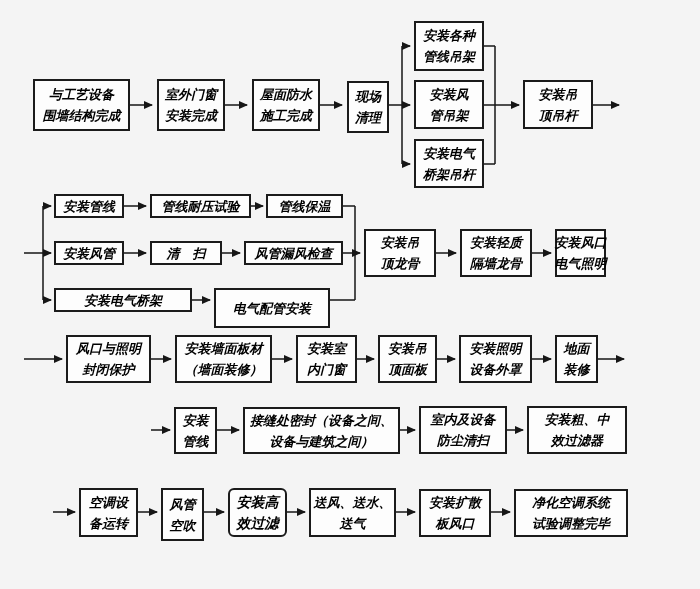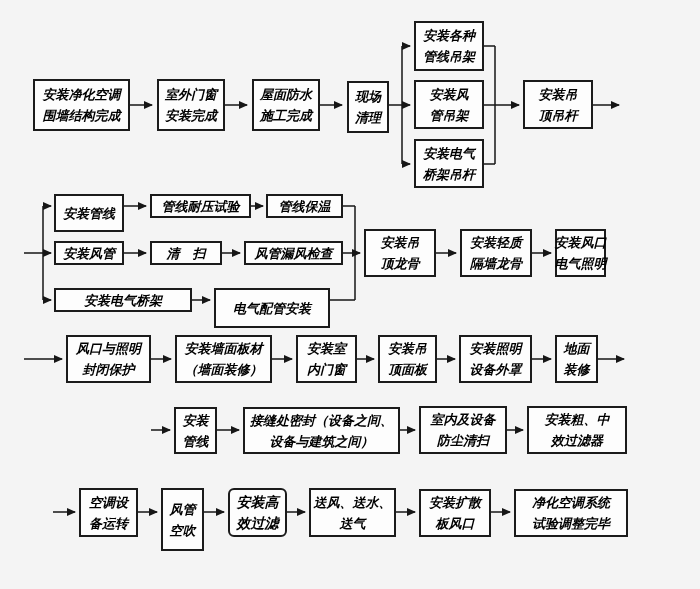--- a/index.html
+++ b/index.html
@@ -81,21 +81,21 @@
       <line x1="53" y1="512" x2="75" y2="512" marker-end="url(#ah)"></line>
       <line x1="138" y1="512" x2="157" y2="512" marker-end="url(#ah)"></line>
       <line x1="204" y1="512" x2="224" y2="512" marker-end="url(#ah)"></line>
       <line x1="287" y1="512" x2="305" y2="512" marker-end="url(#ah)"></line>
       <line x1="396" y1="512" x2="415" y2="512" marker-end="url(#ah)"></line>
       <line x1="491" y1="512" x2="510" y2="512" marker-end="url(#ah)"></line>
     </g>
   </svg>
 
   <div class="node" style="left:33px;top:79px;width:97px;height:52px">
-    <span class="ln">安装净化空调</span>
+    <span class="ln">与工艺设备</span>
     <span class="ln">围墙结构完成</span>
   </div>
   <div class="node" style="left:157px;top:79px;width:68px;height:52px">
     <span class="ln">室外门窗</span>
     <span class="ln">安装完成</span>
   </div>
   <div class="node" style="left:252px;top:79px;width:68px;height:52px">
     <span class="ln">屋面防水</span>
     <span class="ln">施工完成</span>
   </div>
@@ -113,21 +113,21 @@
   </div>
   <div class="node" style="left:414px;top:139px;width:70px;height:49px">
     <span class="ln">安装电气</span>
     <span class="ln">桥架吊杆</span>
   </div>
   <div class="node" style="left:523px;top:80px;width:70px;height:49px">
     <span class="ln">安装吊</span>
     <span class="ln">顶吊杆</span>
   </div>
 
-  <div class="node" style="left:54px;top:194px;width:70px;height:38px">
+  <div class="node" style="left:54px;top:194px;width:70px;height:24px">
     <span class="ln">安装管线</span>
   </div>
   <div class="node" style="left:150px;top:194px;width:101px;height:24px">
     <span class="ln">管线耐压试验</span>
   </div>
   <div class="node" style="left:266px;top:194px;width:77px;height:24px">
     <span class="ln">管线保温</span>
   </div>
   <div class="node" style="left:54px;top:241px;width:70px;height:24px">
     <span class="ln">安装风管</span>
@@ -196,21 +196,21 @@
   </div>
   <div class="node" style="left:527px;top:406px;width:100px;height:48px">
     <span class="ln">安装粗、中</span>
     <span class="ln">效过滤器</span>
   </div>
 
   <div class="node" style="left:79px;top:488px;width:59px;height:49px">
     <span class="ln">空调设</span>
     <span class="ln">备运转</span>
   </div>
-  <div class="node" style="left:161px;top:488px;width:43px;height:63px">
+  <div class="node" style="left:161px;top:488px;width:43px;height:53px">
     <span class="ln">风管</span>
     <span class="ln">空吹</span>
   </div>
   <div class="node hepa" style="left:228px;top:488px;width:59px;height:49px">
     <span class="ln">安装高</span>
     <span class="ln">效过滤</span>
   </div>
   <div class="node" style="left:309px;top:488px;width:87px;height:49px">
     <span class="ln">送风、送水、</span>
     <span class="ln">送气</span>

